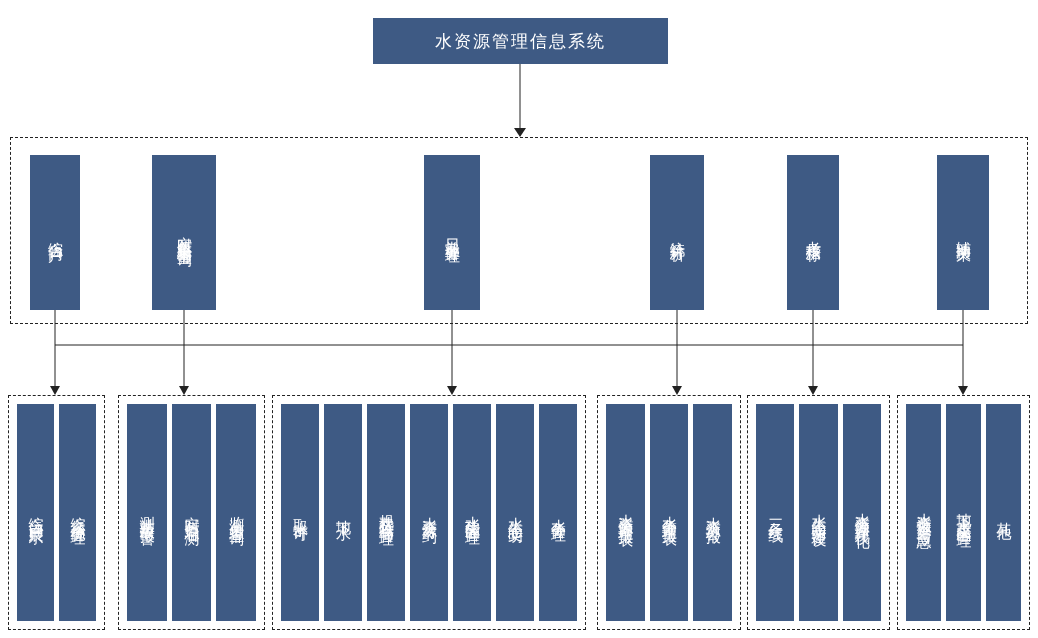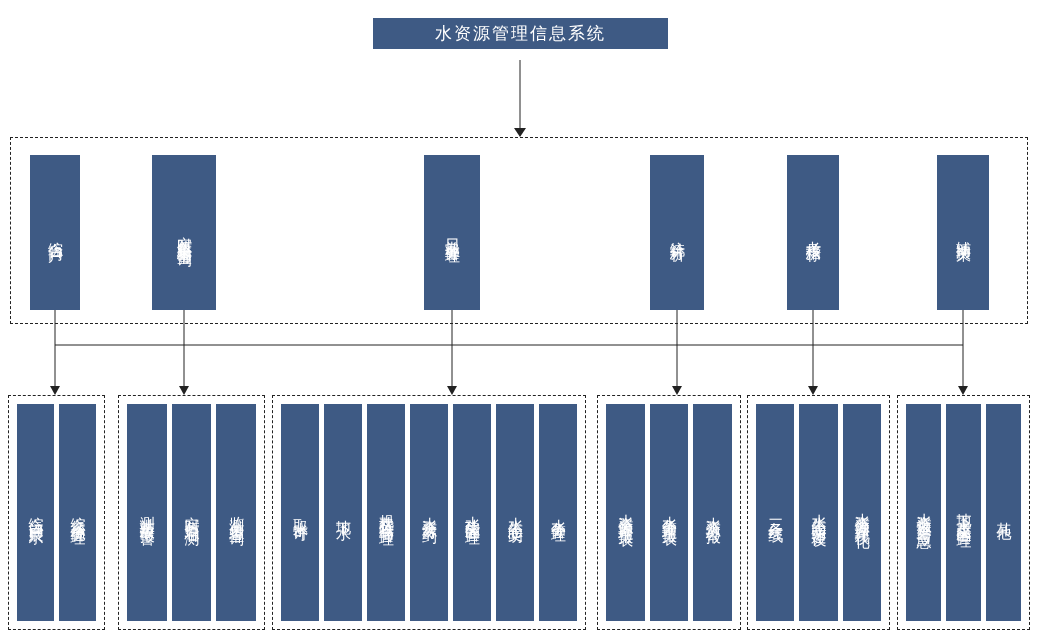--- a/index.html
+++ b/index.html
@@ -11,21 +11,21 @@
   html,body{margin:0;padding:0;background:var(--background);}
   .canvas{
     position:relative;width:1038px;height:638px;background:var(--background);
     font-family:"Liberation Serif","DejaVu Serif",serif;overflow:hidden;
   }
   .node{
     background:var(--node-fill);color:var(--node-text);
     display:flex;align-items:center;justify-content:center;
   }
   .root-box{
-    position:absolute;left:373px;top:18px;width:295px;height:31px;
+    position:absolute;left:373px;top:18px;width:295px;height:46px;
     font-size:17px;letter-spacing:2px;
   }
   .vtext{
     writing-mode:vertical-rl;text-orientation:upright;
     font-size:15px;letter-spacing:3px;line-height:1;white-space:nowrap;
   }
   .l1-wrap{
     position:absolute;left:10px;top:137px;width:1016px;height:185px;
     border:1px dashed var(--line);
   }

